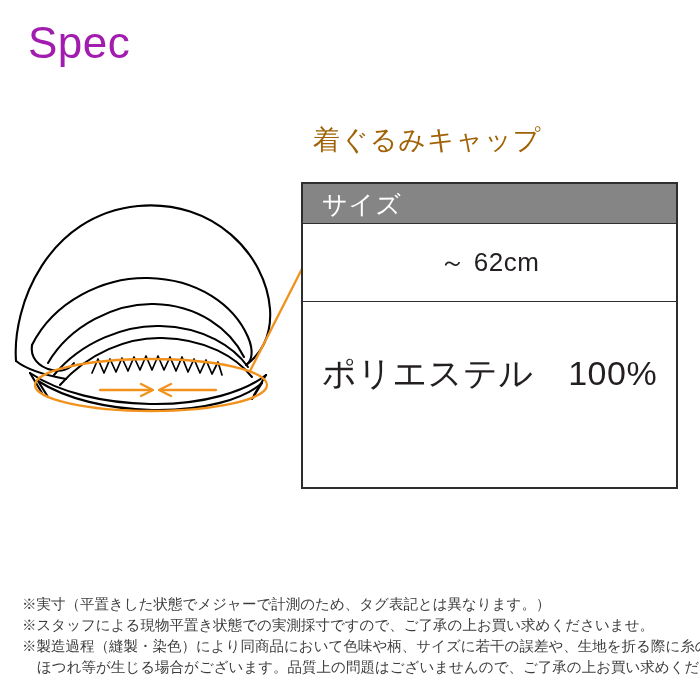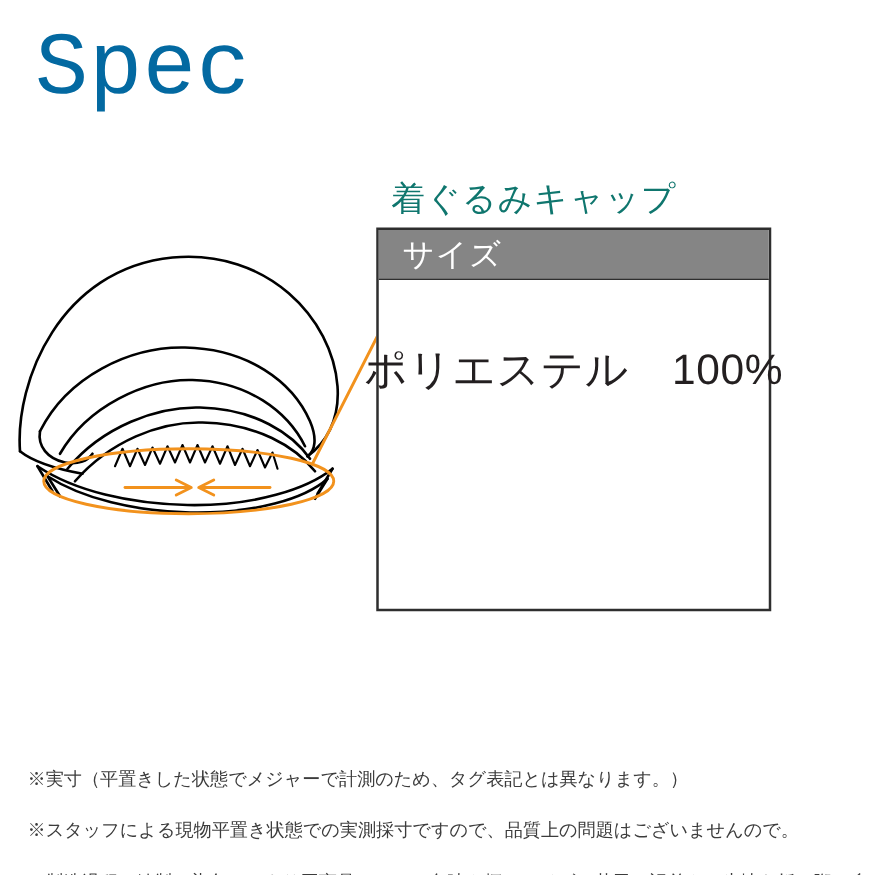--- a/index.html
+++ b/index.html
@@ -14,56 +14,56 @@
     overflow: hidden;
     font-family: "Liberation Sans", sans-serif;
     color: #231f20;
   }
 
   
   #spec-title {
     position: absolute;
     left: 28px;
     top: 21px;
-    font-family: Liberation Mono, monospace;
-    font-size: 71px;
+    font-family: Liberation Sans, sans-serif;
+    font-size: 44px;
     font-weight: 400;
     letter-spacing: 0.5px;
     line-height: 1;
-    color: #0369a1;
+    color: #a21caf;
   }
 
   
   #cap-illustration {
     position: absolute;
     left: 8px;
     top: 185px;
     width: 310px;
     height: 230px;
   }
 
   
   #product-name {
     position: absolute;
     left: 313px;
-    top: 143px;
+    top: 124px;
     font-size: 27px;
     font-weight: 400;
     letter-spacing: 1px;
     line-height: 1.2;
-    color: #0f766e;
+    color: #a16207;
     white-space: nowrap;
   }
 
   
   #spec-table {
     position: absolute;
     left: 301px;
     top: 182px;
-    width: 316px;
+    width: 377px;
     height: 307px;
     border: 2px solid #2e2e2e;
     box-sizing: border-box;
     background: #ffffff;
   }
   .spec-row { width: 100%; box-sizing: border-box; }
   .spec-head {
     background: #858585;
     color: #ffffff;
     font-size: 25px;
@@ -100,21 +100,21 @@
   #footnotes {
     position: absolute;
     left: 22px;
     top: 594px;
     width: 665px;
     font-size: 14.5px;
     line-height: 21px;
     color: #3c3c3c;
     letter-spacing: 0px;
   }
-  #footnotes .note-line { white-space: pre; margin-top: 20px; }
+  #footnotes .note-line { white-space: pre; }
   #footnotes .note-indent { padding-left: 15px; }
 </style>
 </head>
 <body>
 
 <div id="spec-title">Spec</div>
 
 <div id="cap-illustration">
   <svg viewBox="0 0 310 230" width="310" height="230">
     <g fill="none" stroke="#000000" stroke-width="2.1" stroke-linecap="round" stroke-linejoin="round">
@@ -158,26 +158,27 @@
     </g>
   </svg>
 </div>
 
 <div id="product-name">着ぐるみキャップ</div>
 
 <div id="spec-table">
 
   <div class="spec-row">
     <div class="spec-head">サイズ</div>
+    <div class="spec-value" id="spec-size-value">～ 62cm</div>
   </div>
 
   <div class="spec-row">
     <div class="spec-value" id="spec-material-value">ポリエステル　100%</div>
   </div>
 
 </div>
 
 <div id="footnotes">
   <div class="note-line">※実寸（平置きした状態でメジャーで計測のため、タグ表記とは異なります。）</div>
-  <div class="note-line">※スタッフによる現物平置き状態での実測採寸ですので、品質上の問題はございませんので。</div>
+  <div class="note-line">※スタッフによる現物平置き状態での実測採寸ですので、ご了承の上お買い求めくださいませ。</div>
   <div class="note-line">※製造過程（縫製・染色）により同商品において色味や柄、サイズに若干の誤差や、生地を折る際に糸の継ぎ目や多少の</div>
   <div class="note-line note-indent">ほつれ等が生じる場合がございます。品質上の問題はございませんので、ご了承の上お買い求めくださいませ。</div>
 </div>
 
 </body></html>

